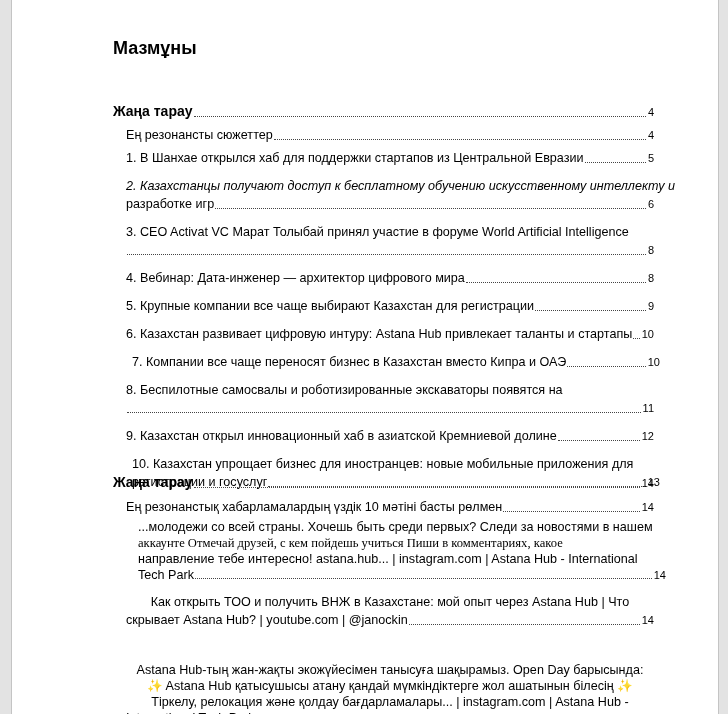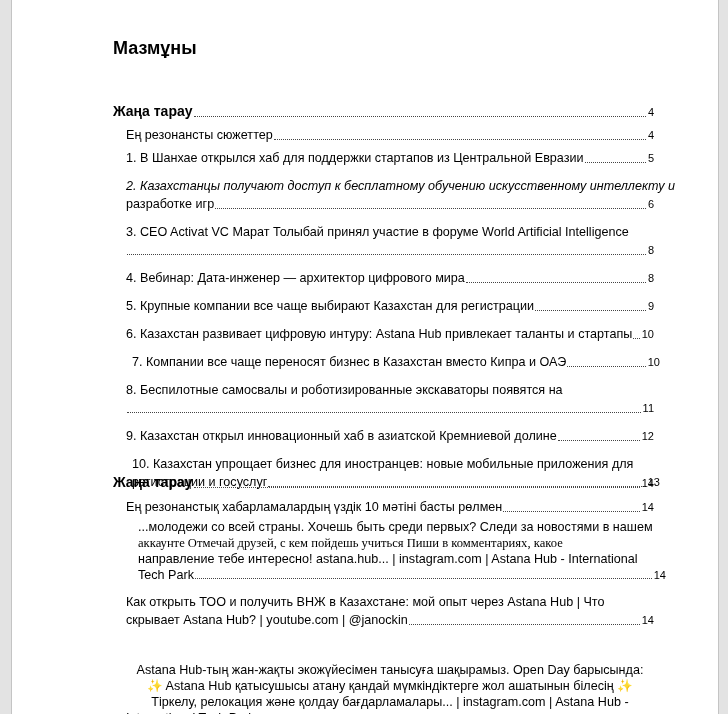--- a/index.html
+++ b/index.html
@@ -187,21 +187,21 @@
       <div style="white-space: nowrap; height: 16px;"> ...молодежи со всей страны. Хочешь быть среди первых?  Следи за новостями в нашем</div>
       <div style="white-space: nowrap; height: 16px; font-family: Liberation Serif, serif;">аккаунте  Отмечай друзей, с кем пойдешь учиться  Пиши в комментариях, какое</div>
       <div style="white-space: nowrap; height: 16px;">направление тебе интересно! astana.hub... | instagram.com | Astana Hub - International</div>
       <div class="row">
         <span class="txt">Tech Park</span>
         <span class="lead"></span>
         <span class="num">14</span>
       </div>
     </div>
     <div class="entry" style="left: 114px; top: 593px; width: 528px;">
-      <div style="white-space: nowrap; height: 18px;"> Как открыть ТОО и получить ВНЖ в Казахстане: мой опыт через Astana Hub | Что</div>
+      <div style="white-space: nowrap; height: 18px; text-align: center;"> Как открыть ТОО и получить ВНЖ в Казахстане: мой опыт через Astana Hub | Что</div>
       <div class="row">
         <span class="txt">скрывает Astana Hub? | youtube.com | @janockin</span>
         <span class="lead"></span>
         <span class="num">14</span>
       </div>
     </div>
     <div class="entry" style="left: 114px; top: 662px; width: 528px; line-height: 16px; text-align: center;">
       <div style="white-space: nowrap; height: 16px;"> Astana Hub-тың жан-жақты экожүйесімен танысуға шақырамыз. Open Day барысында:</div>
       <div style="white-space: nowrap; height: 16px;">✨ Astana Hub қатысушысы атану қандай мүмкіндіктерге жол ашатынын білесің ✨</div>
       <div style="white-space: nowrap; height: 16px;">Тіркелу, релокация және қолдау бағдарламалары... | instagram.com | Astana Hub -</div>

